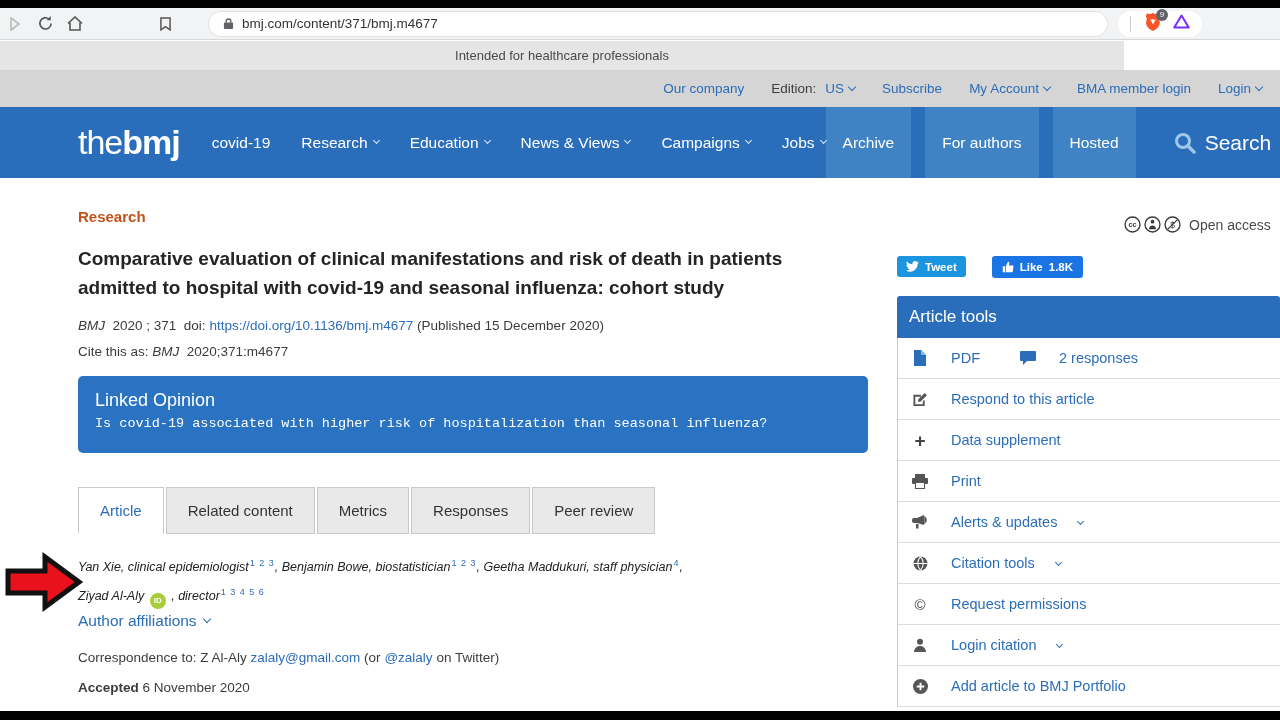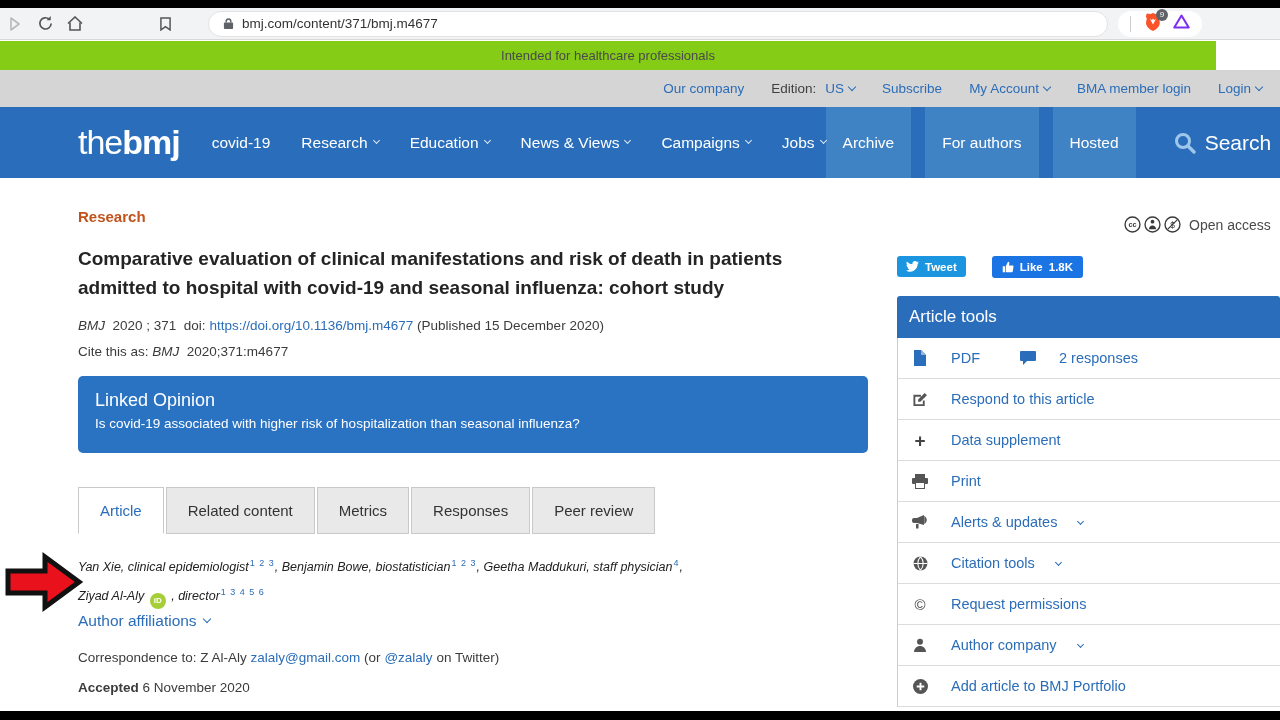--- a/index.html
+++ b/index.html
@@ -16,21 +16,21 @@
               border-radius:15px; height:26px; flex:1; margin:0 10px 0 28px; padding:0 14px; max-width:900px; }
   .url-text { font-size:13.5px; color:#333; }
   .ext-area { display:flex; align-items:center; gap:12px; background:#fff; border-radius:14px;
               height:26px; padding:0 12px; margin-right:60px; }
   .ext-sep { width:1px; height:16px; background:#ccc; margin-right:2px; }
   .shield-wrap { position:relative; display:inline-block; }
   .badge { position:absolute; top:-4px; right:-7px; width:12px; height:12px; background:#5f6368;
            color:#fff; font-size:8px; border-radius:50%; display:flex; align-items:center; justify-content:center; }
 
   
-  .hcp-banner { position:absolute; left:0; top:41px; width:1216px; height:29px; background:#84cc16;
+  .hcp-banner { position:absolute; left:0; top:41px; width:1124px; height:29px; background:#e5e5e5;
                 display:flex; align-items:center; justify-content:center; font-size:13px; color:#4a4a4a; }
   .utility { position:absolute; left:0; top:70px; width:1280px; height:37px; background:#d5d5d5;
              display:flex; align-items:center; justify-content:flex-end; gap:27px; padding-right:18px;
              font-size:13.5px; }
   .utility a, .ulink { color:#2b6db8; cursor:pointer; display:flex; align-items:center; gap:5px; }
   .u-dark { color:#3f3f3f; margin-right:4px; }
   .chev { display:inline-block; width:6px; height:6px; border-right:1.7px solid currentColor;
           border-bottom:1.7px solid currentColor; transform:rotate(45deg); margin-top:-4px; }
 
   
@@ -48,21 +48,21 @@
   .section-label { position:absolute; left:78px; top:208px; font-size:15px; font-weight:bold; color:#c0531c; }
   .article-title { position:absolute; left:78px; top:244px; width:762px; font-size:19px; font-weight:bold;
                    color:#242424; line-height:1.55; }
   .cite-line { position:absolute; left:78px; top:318px; font-size:13.5px; color:#3c3c3c; }
   .cite-line i, .cite-as i { font-style:italic; }
   .blue-link { color:#2b6db8; cursor:pointer; text-decoration:none; }
   .cite-as { position:absolute; left:78px; top:344px; font-size:13.5px; color:#3c3c3c; }
   .linked-box { position:absolute; left:78px; top:376px; width:790px; height:77px; background:#2a72c2;
                 border-radius:5px; color:#fff; padding:14px 17px; }
   .linked-title { font-size:18px; margin-bottom:5px; }
-  .linked-text { font-size:13.5px; }
+  .linked-text { font-size:13.5px;font-family:Liberation Mono, monospace; }
 
   .tabs { position:absolute; left:78px; top:487px; display:flex; gap:2px; }
   .tab { padding:14px 21px; font-size:15px; color:#333; background:#e9e9e9; border:1px solid #c9c9c9;
          cursor:pointer; white-space:nowrap; }
   .tab.active { background:#fff; color:#2b6db8; border-bottom:1px solid #fff; }
 
   .authors { position:absolute; left:78px; top:553px; width:690px; font-size:12.5px; font-style:italic;
              color:#222; line-height:2.3; }
   .authors sup { font-size:9px; color:#2b6db8; font-style:normal; letter-spacing:1px; margin-left:1px; }
   .orcid { display:inline-flex; align-items:center; justify-content:center; width:16px; height:16px;
@@ -408,21 +408,21 @@
         </span>
       </div>
       <div class="tools-row">
         <span class="tool-link">
           <span class="icon-cell">
               <svg width="14" height="14" viewBox="0 0 14 14">
                 <circle cx="7" cy="3.8" r="3" fill="#555"></circle>
                 <path d="M1 14c0-3.3 2.7-6 6-6s6 2.7 6 6z" fill="#555"></path>
               </svg>
             </span>
-          <span>Author company</span>
+          <span>Login citation</span>
           <span class="chev"></span>
         </span>
       </div>
       <div class="tools-row">
         <span class="tool-link">
           <span class="icon-cell">
               <svg width="15" height="15" viewBox="0 0 16 16">
                 <circle cx="8" cy="8" r="8" fill="#555"></circle>
                 <path d="M8 4v8M4 8h8" stroke="#fff" stroke-width="2"></path>
               </svg>

